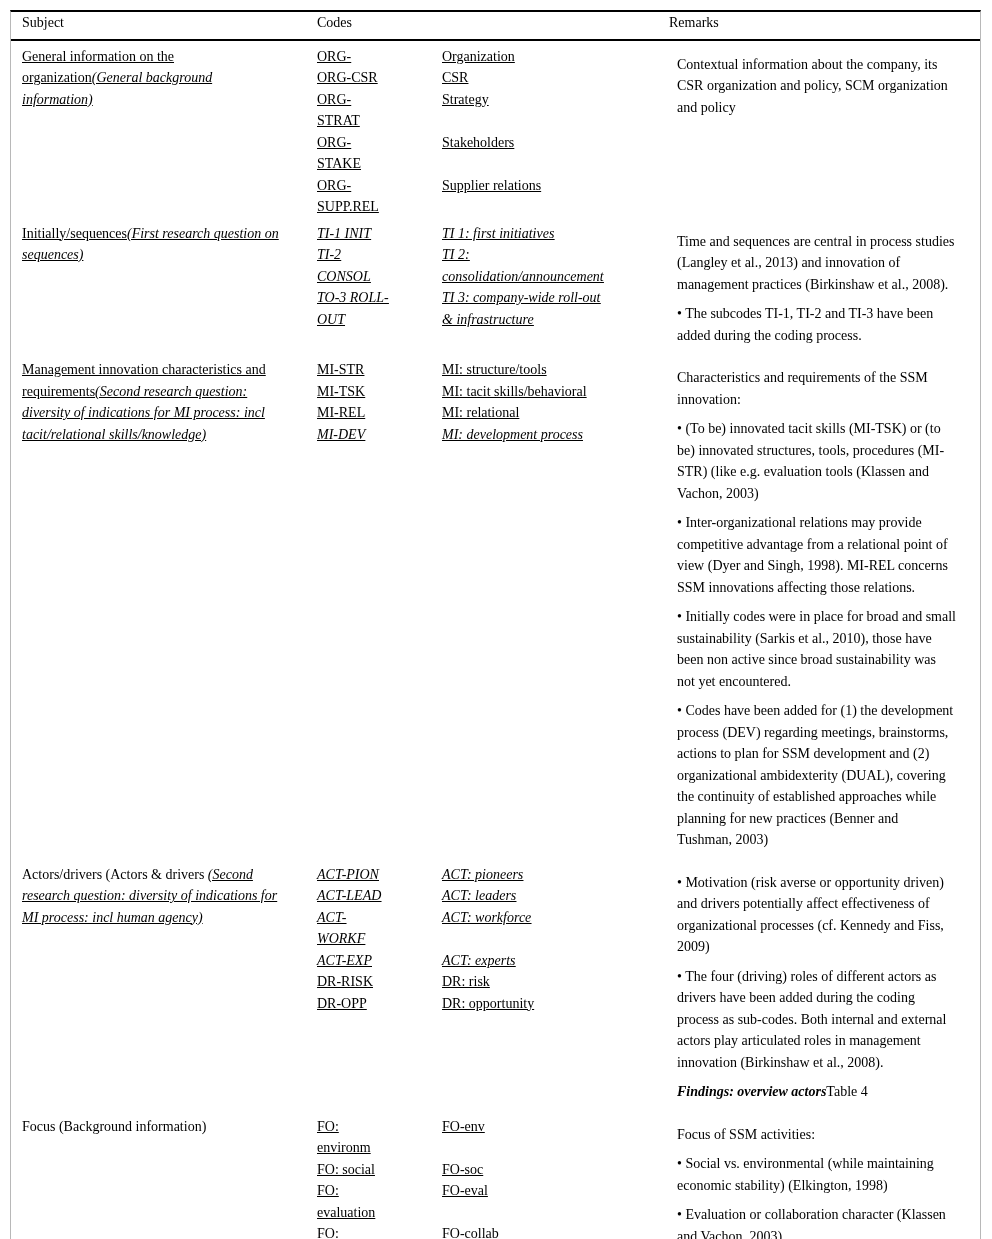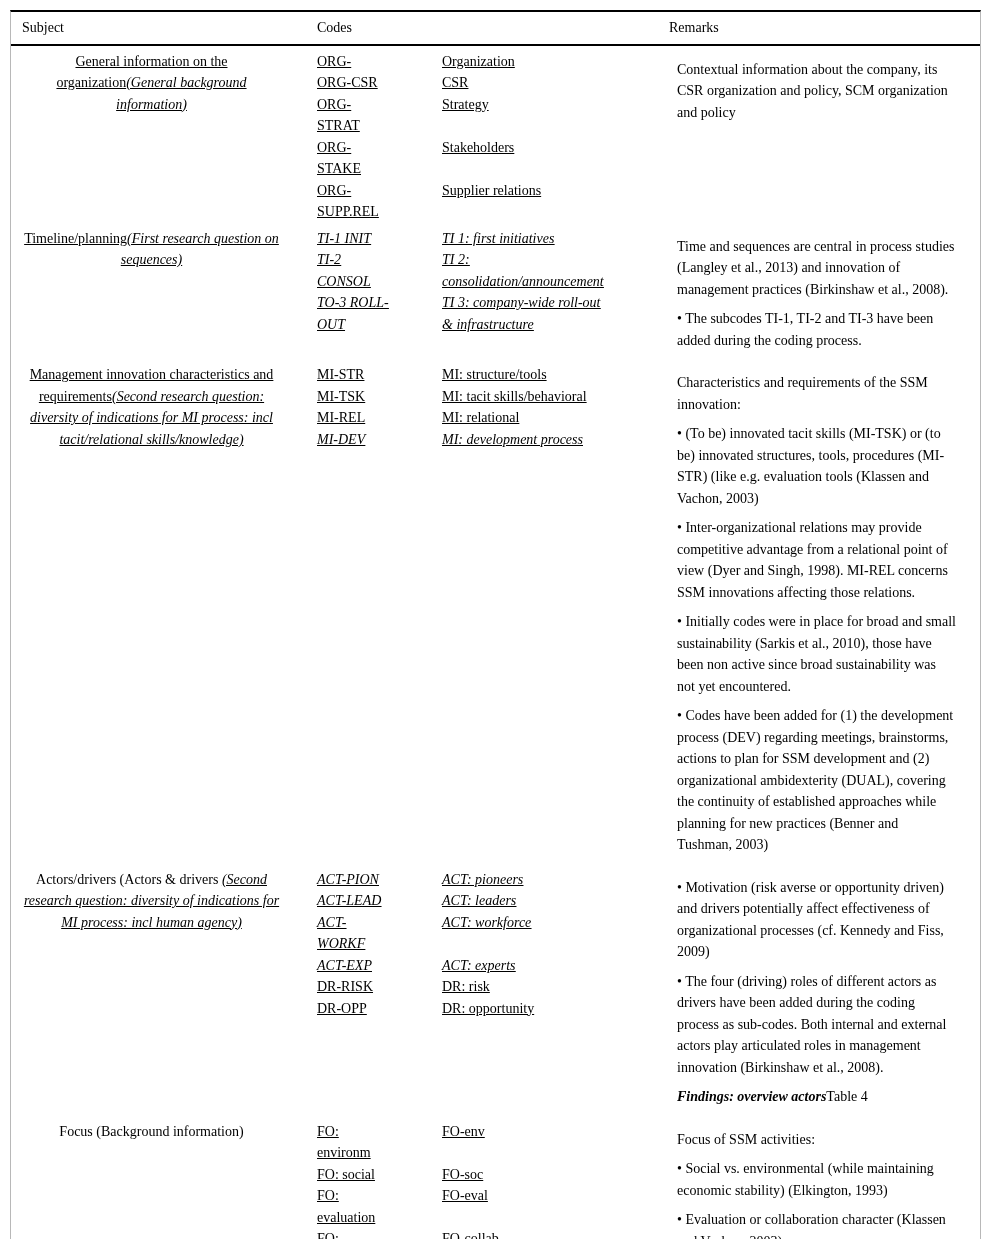--- a/index.html
+++ b/index.html
@@ -8,24 +8,24 @@
     width: 992px; height: 1239px; position: relative;
     font-family: "Liberation Serif", "DejaVu Serif", serif;
     font-size: 14px; line-height: 21.5px; color: #000;
   }
   .table {
     position: absolute; left: 10px; top: 10px; width: 971px; min-height: 1215px;
     border-top: 2px solid #000; border-bottom: 2px solid #000;
     border-left: 1px solid #b8b8b8; border-right: 1px solid #b8b8b8;
   }
   .grid3 { display: grid; grid-template-columns: 295px 352px 1fr; padding-left: 11px; }
-  .thead { border-bottom: 2.5px solid #000; padding-top: 5px; padding-bottom: 5px; }
+  .thead { border-bottom: 2.5px solid #000; padding-bottom: 5px; }
   .row { padding-top: 5px; }
   .row:last-child { padding-bottom: 4px; }
-  .subject { padding-right: 36px; text-align: center; }
+  .subject { padding-right: 36px; }
   .remarks { padding-right: 16px; }
   .pair { display: grid; grid-template-columns: 125px 1fr; text-decoration: underline; }
   .code, .clabel { white-space: pre-line; padding-right: 6px; }
   .u  { text-decoration: underline; }
   .iu { font-style: italic; text-decoration: underline; }
   .bi { font-weight: bold; font-style: italic; }
   .rp { margin: 8px; }
 </style>
 </head>
 <body>
@@ -64,21 +64,21 @@
 SUPP.REL</span>
           <span class="clabel">Supplier relations</span>
         </div>
     </div>
     <div class="remarks">
       <div class="rp">Contextual information about the company, its CSR organization and policy, SCM organization and policy</div>
     </div>
   </div>
 
   <div class="grid3 row">
-    <div class="subject"><span class="u">Timeline/planning</span><span class="iu">(First research question on sequences)</span></div>
+    <div class="subject"><span class="u">Initially/sequences</span><span class="iu">(First research question on sequences)</span></div>
     <div>
       <div class="pair">
           <span class="code iu">TI-1 INIT</span>
           <span class="clabel iu">TI 1: first initiatives</span>
         </div>
       <div class="pair">
           <span class="code iu">TI-2
 CONSOL</span>
           <span class="clabel iu">TI 2:
 consolidation/announcement</span>
@@ -179,18 +179,18 @@
           <span class="clabel">FO-eval</span>
         </div>
       <div class="pair">
           <span class="code">FO:
 collaboration</span>
           <span class="clabel">FO-collab</span>
         </div>
     </div>
     <div class="remarks">
       <div class="rp">Focus of SSM activities:</div>
-      <div class="rp">• Social vs. environmental (while maintaining economic stability) (Elkington, 1993)</div>
+      <div class="rp">• Social vs. environmental (while maintaining economic stability) (Elkington, 1998)</div>
       <div class="rp">• Evaluation or collaboration character (Klassen and Vachon, 2003)</div>
     </div>
   </div>
 
 </div>
 
 </body></html>

